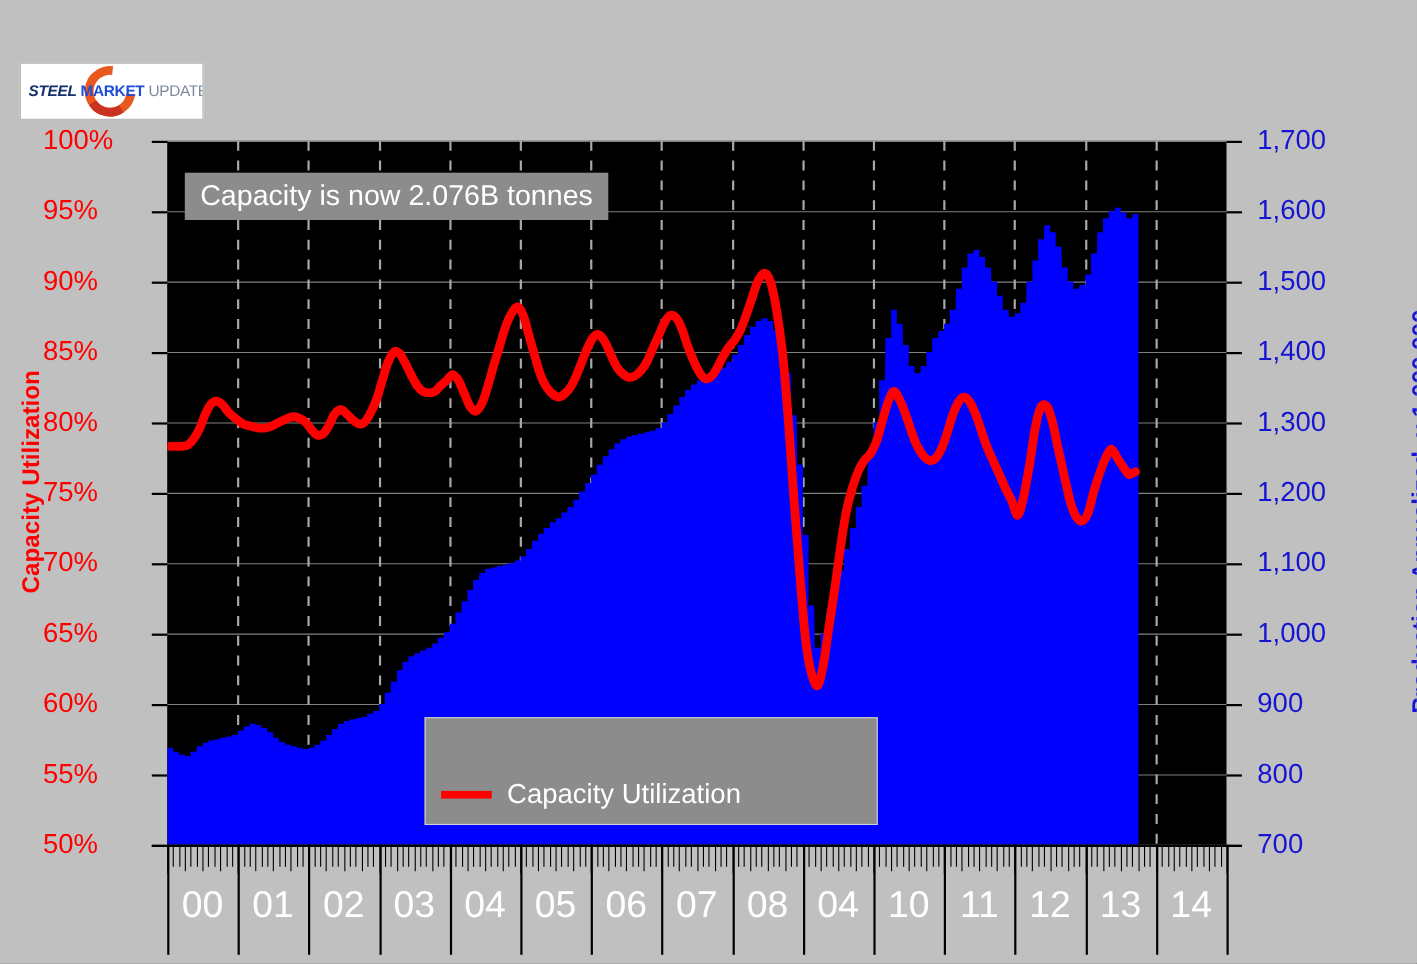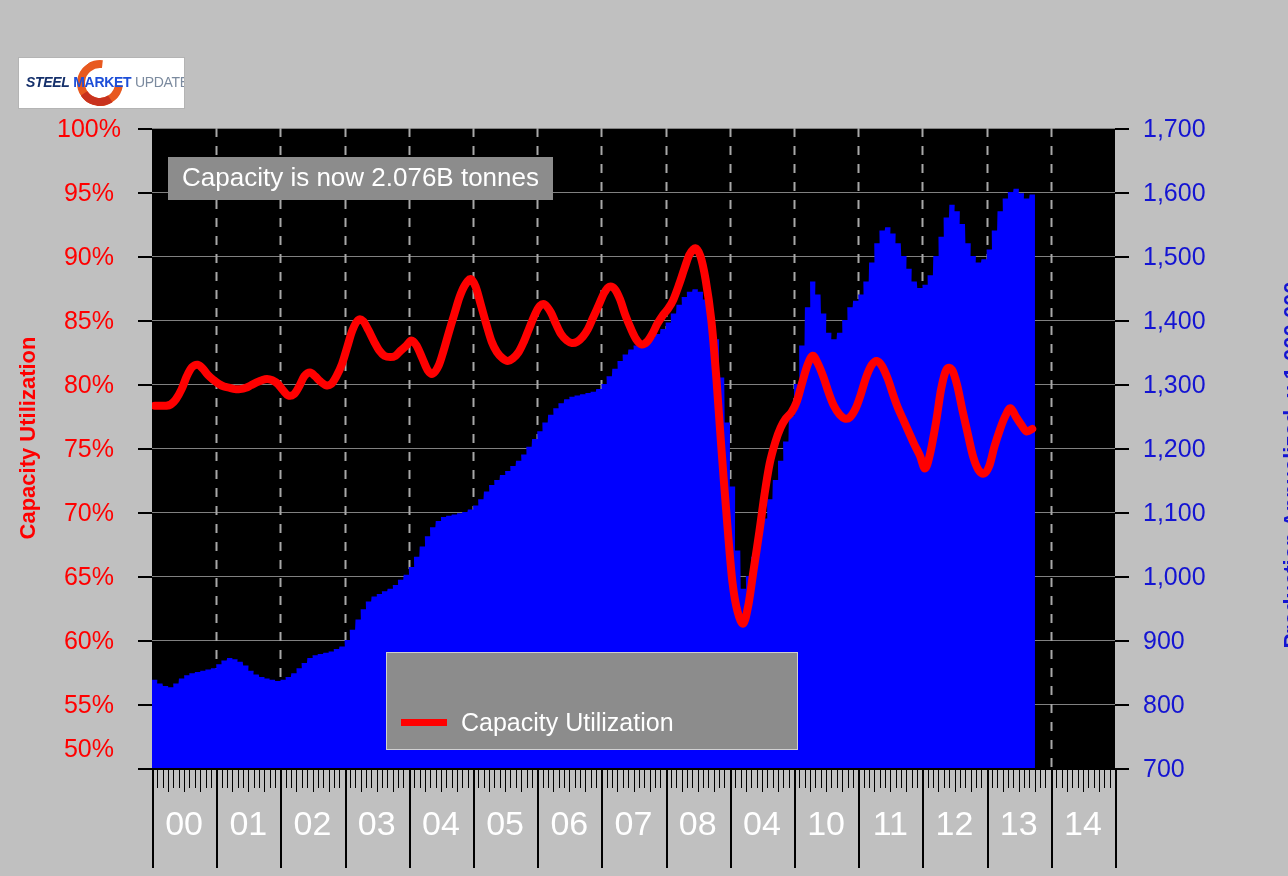--- a/index.html
+++ b/index.html
@@ -101,21 +101,21 @@
     background: #000000;
     overflow: hidden;
   }
   #plot svg { display: block; }
 
   
   .ytick-l {
     position: absolute;
     right: 1149px;
     width: 100px;
-    text-align: center;
+    text-align: left;
     color: #ff0000;
     font-size: 25px;
     line-height: 1;
     transform: translateY(-50%);
     white-space: nowrap;
   }
   .ytick-r {
     position: absolute;
     left: 1143px;
     width: 110px;
@@ -266,21 +266,21 @@
   <div id="annotation">Capacity is now 2.076B tonnes</div>
 
   <div id="legend">
     <div class="legend-row" id="legend-row-1">
       <span class="legend-swatch-line"></span>
       <span class="legend-label">Capacity Utilization</span>
     </div>
   </div>
 
   <div id="axis-layer">
-      <div class="ytick-l" style="top:748px">50%</div>
+      <div class="ytick-l" style="top:768px">50%</div>
       <div class="tickmark-l" style="top:768px"></div>
       <div class="ytick-l" style="top:704px">55%</div>
       <div class="tickmark-l" style="top:704px"></div>
       <div class="ytick-l" style="top:640px">60%</div>
       <div class="tickmark-l" style="top:640px"></div>
       <div class="ytick-l" style="top:576px">65%</div>
       <div class="tickmark-l" style="top:576px"></div>
       <div class="ytick-l" style="top:512px">70%</div>
       <div class="tickmark-l" style="top:512px"></div>
       <div class="ytick-l" style="top:448px">75%</div>

